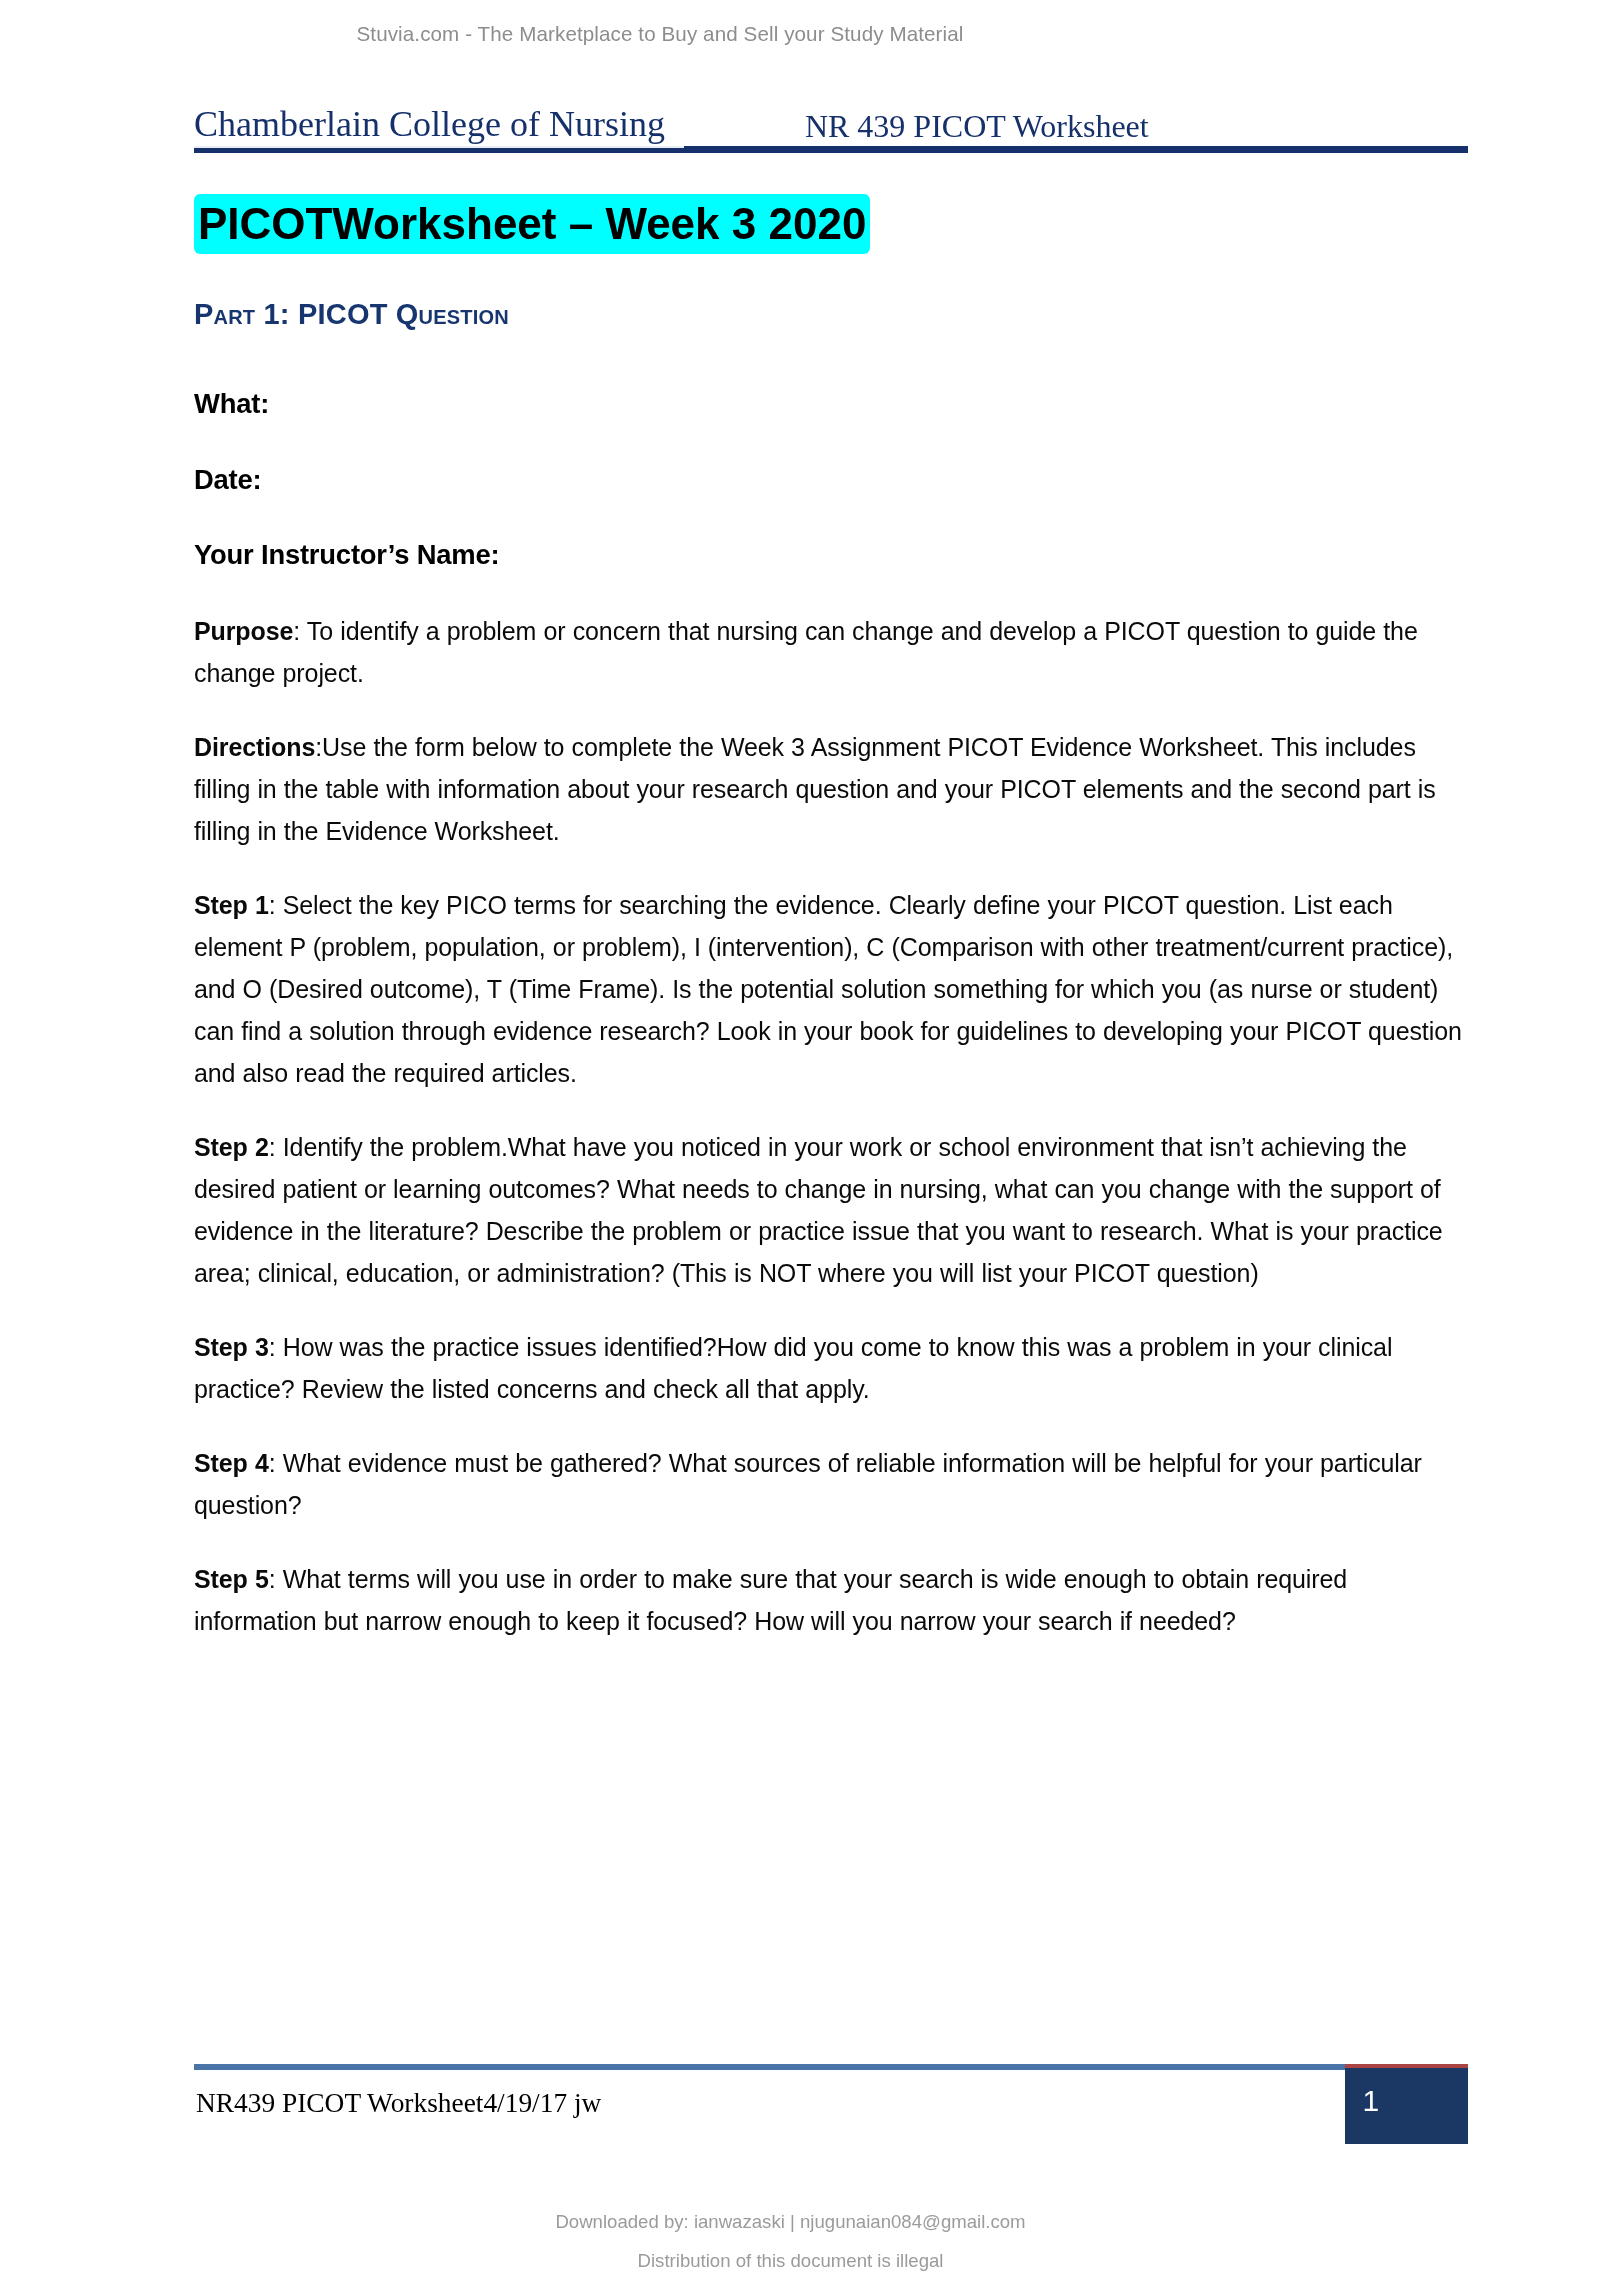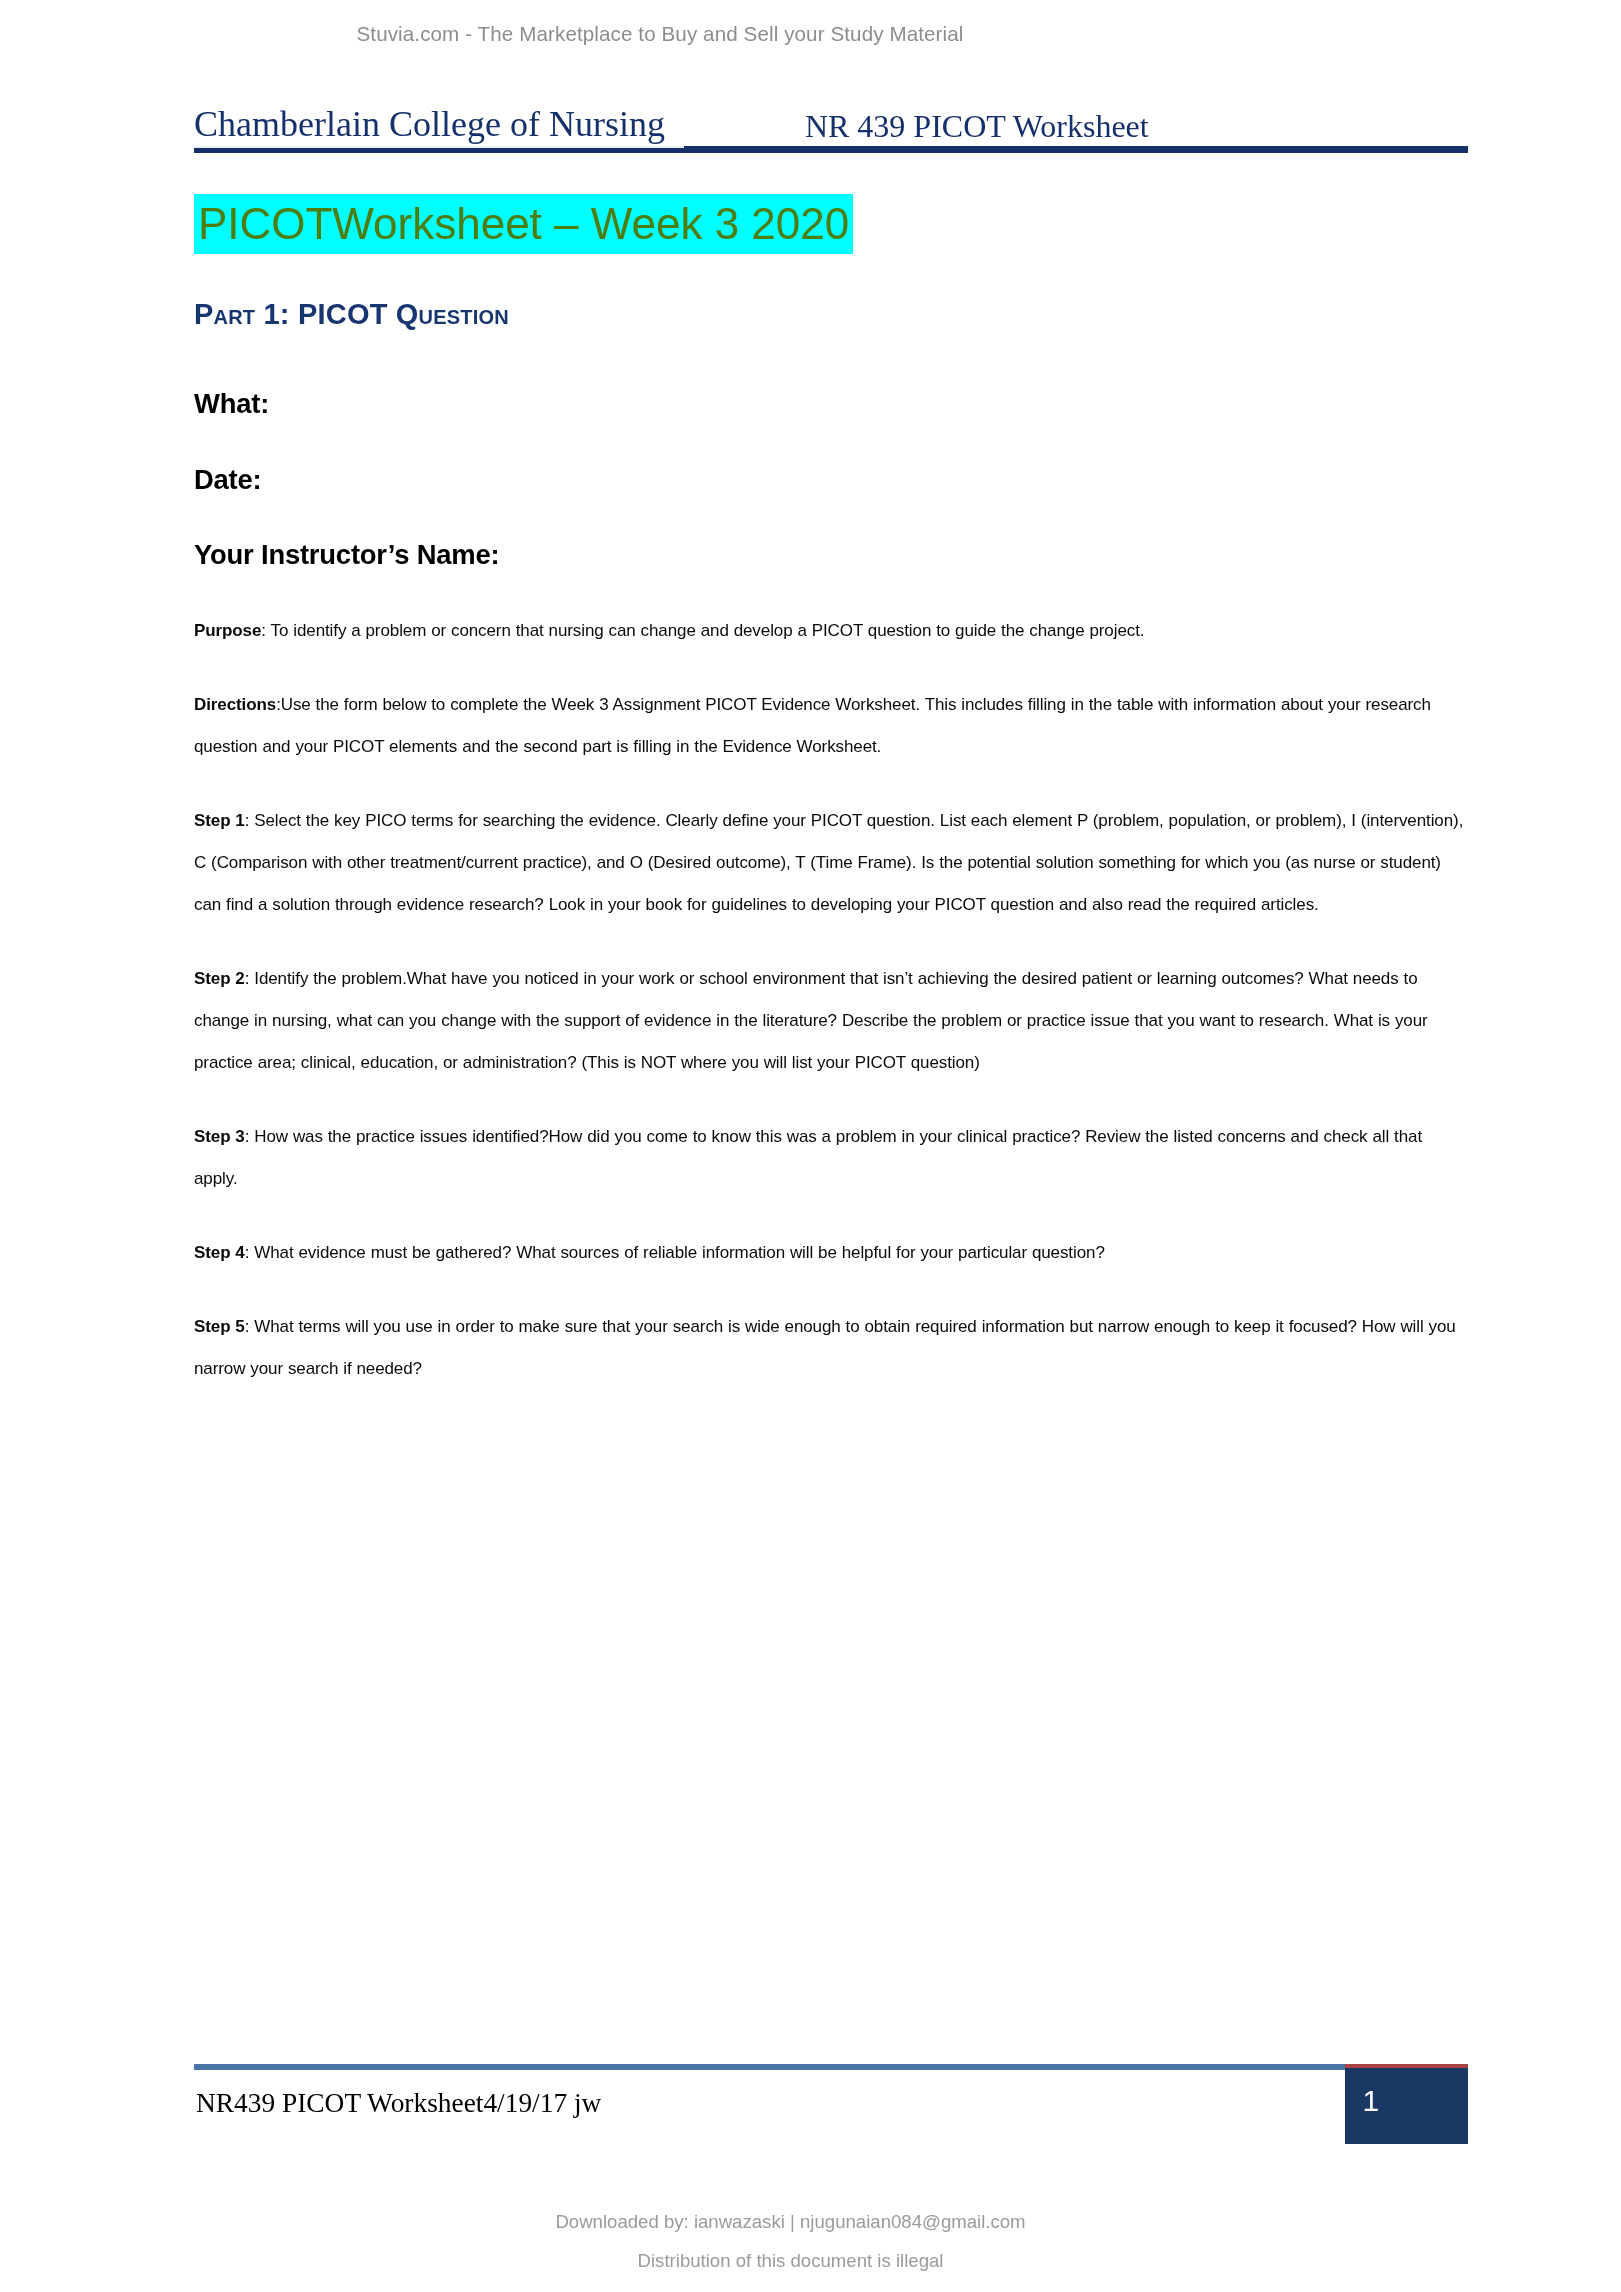--- a/index.html
+++ b/index.html
@@ -86,27 +86,28 @@
 
   
   .doc-title-wrap {
     position: absolute;
     top: 194px;
     left: 0;
   }
   .doc-title {
     display: inline-block;
     background: #00ffff;
-    color: #4d7c0f;
+    color: #000000;
     font-family: "Liberation Sans", sans-serif;
     font-size: 44px;
-    font-weight: 400;
+    font-weight: 700;
     line-height: 1.28;
     padding: 2px 3.9px 2px 3.9px;
     white-space: nowrap;
+    border-radius: 6px;
   }
 
   
   .part-heading {
     position: absolute;
     top: 298px;
     left: 0;
     font-family: "Liberation Sans", sans-serif;
     font-weight: bold;
     font-size: 29px;
@@ -131,21 +132,21 @@
 
   
   .body-block {
     position: absolute;
     top: 610px;
     left: 0;
     width: 1274px;
   }
   .para {
     font-family: "Liberation Sans", sans-serif;
-    font-size: 17px;
+    font-size: 25px;
     line-height: 42px;
     color: #0a0a0a;
     text-align: left;
     margin-bottom: 32px;
     letter-spacing: -0.1px;
     word-spacing: 0.3px;
   }
   .para b {
     font-weight: bold;
   }

